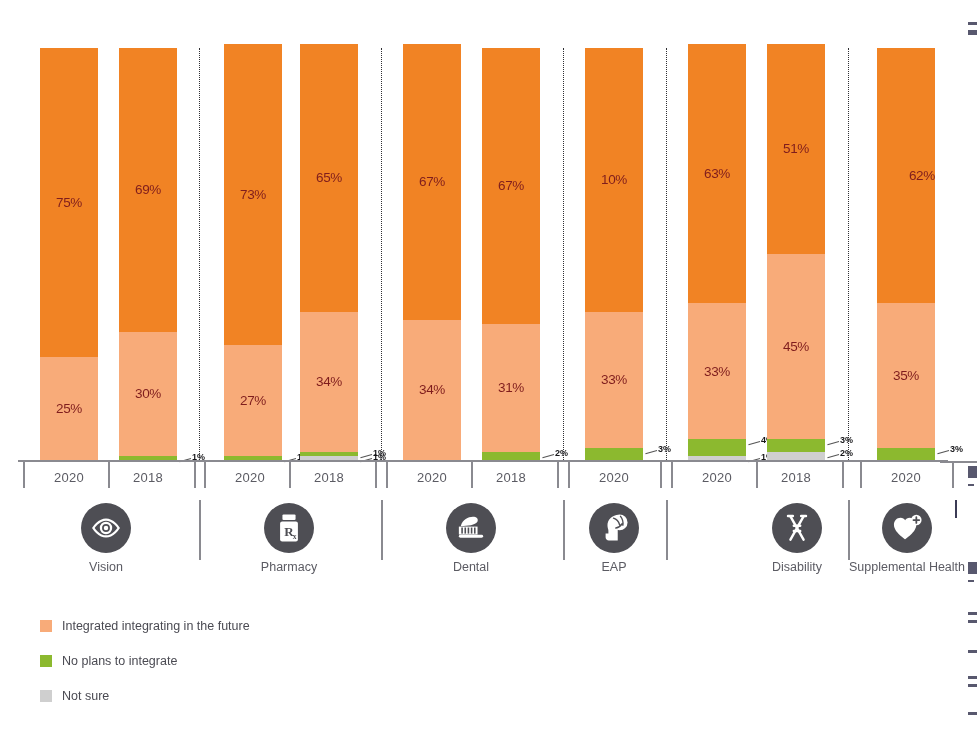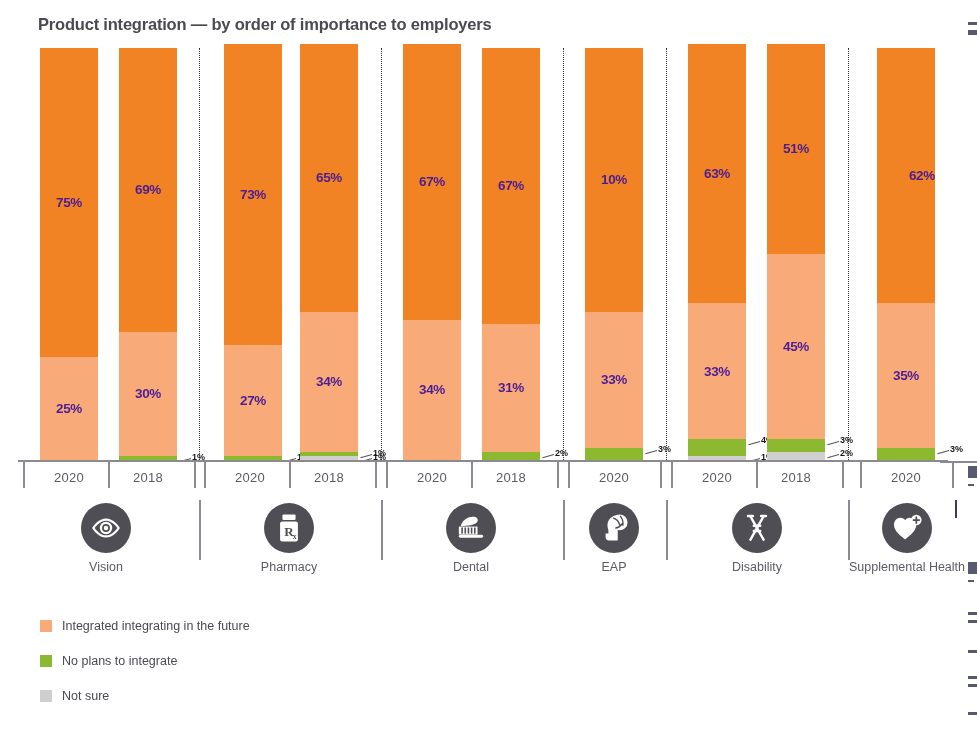--- a/index.html
+++ b/index.html
@@ -36,22 +36,22 @@
   .seg {
     position: relative;
     width: 100%;
     display: flex;
     align-items: center;
     justify-content: center;
     overflow: visible;
   }
   .seg-label {
     font-size: 13.5px;
-    font-weight: bold;
-    color: #4c1d95;
+    font-weight: normal;
+    color: #7f1d1d;
     letter-spacing: -0.3px;
     line-height: 1;
   }
   .s-orange  { background: #F18324; }
   .s-lorange { background: #F8AB79; }
   .s-green   { background: #8CB92F; }
   .s-grey    { background: #CFCFCF; }
 
   
   .callout {
@@ -166,21 +166,20 @@
   .edge-rule {
     position: absolute;
     background: #8a8a90;
   }
 </style>
 </head>
 <body>
 
 <div id="root">
 
-  <div class="chart-title">Product integration — by order of importance to employers</div>
 
   <div id="plot">
       <div class="bar-col" style="left: 22px;">
         <div class="seg s-orange" style="height: 309px;">
           <span class="seg-label">75%</span>
         </div>
         <div class="seg s-lorange" style="height: 103px; text-align: center;">
           <span class="seg-label">25%</span>
         </div>
       </div>
@@ -374,21 +373,21 @@
       <div class="cat" style="left: 554px;">
         <div class="cat-circle">
           <svg width="28" height="30" viewBox="0 0 30 32">
             <path d="M20 2c-7 0-12 5-12 11 0 3 1 4 1 6v3H6v4c0 2 1.5 3.5 3.5 3.5H19V2z" fill="#fff"></path>
             <circle cx="21" cy="10" r="8.5" fill="#fff"></circle>
             <path d="M14.5 5.5c3 1 5.5 3.5 6.5 7M22 3.5c2 2.5 3 6 2.5 9.5M17 16c2.5-.5 5-2 6.5-4.5" fill="none" stroke="#4e4e54" stroke-width="1.5" stroke-linecap="round"></path>
           </svg>
         </div>
         <div class="cat-label">EAP</div>
       </div>
-      <div class="cat" style="left: 697px;">
+      <div class="cat" style="left: 737px;">
         <div class="cat-circle">
           <svg width="30" height="30" viewBox="0 0 32 32">
             <g stroke="#fff" stroke-width="2.6" stroke-linecap="round" fill="none">
               <path d="M9 3.5l14 25"></path>
               <path d="M23 3.5L9 28.5"></path>
               <path d="M6.4 3.2h5.2M20.4 3.2h5.2"></path>
               <path d="M12.6 13.6l6.8 0"></path>
               <path d="M12.6 19.2l6.8 0"></path>
             </g>
           </svg>

